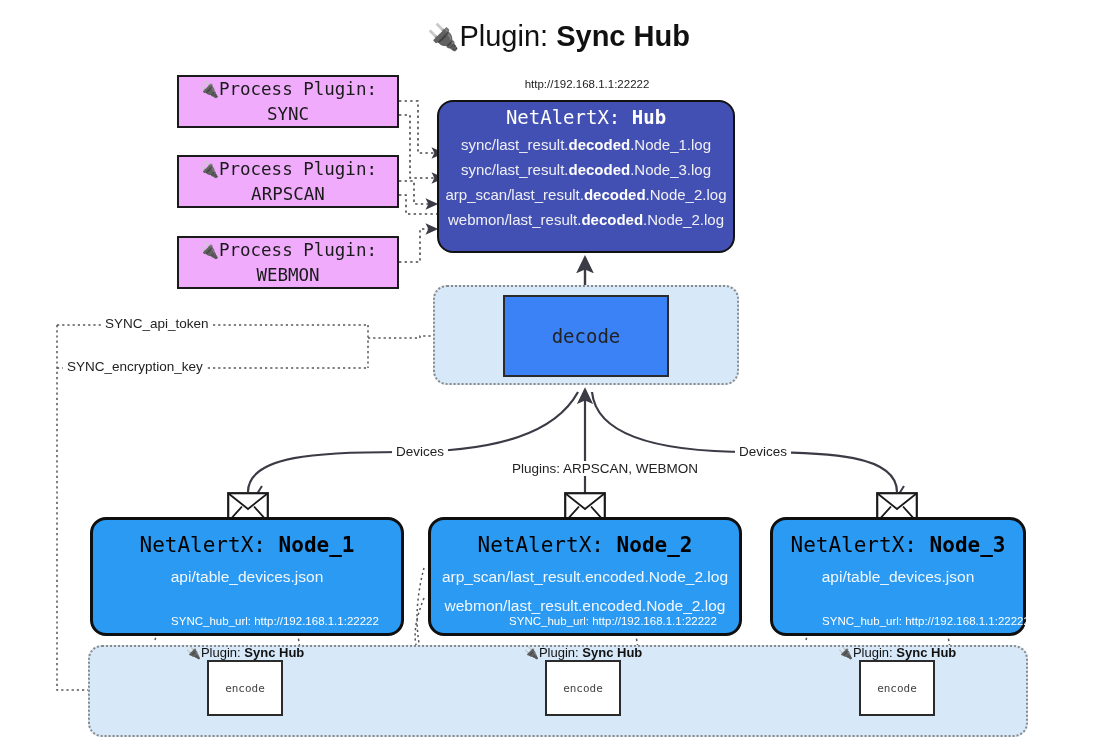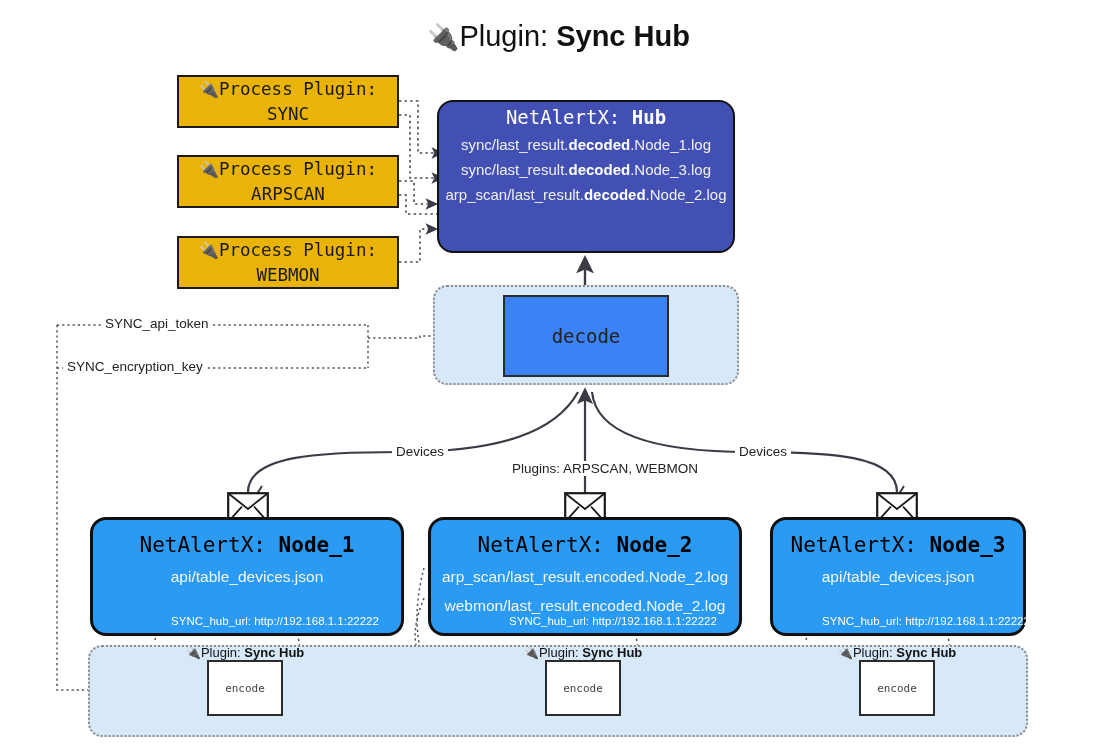--- a/index.html
+++ b/index.html
@@ -53,21 +53,21 @@
     left: 437px; top: 78px;
     width: 300px;
     text-align: center;
     font-size: 11.5px;
     color: #222222;
   }
 
   
   .plugin-box {
     border: 2.5px solid #1a1a1a;
-    background: #eab308;
+    background: #f0abfc;
     font-family: "DejaVu Sans Mono", "Liberation Mono", monospace;
     font-size: 17.5px;
     color: #1a1a1a;
     display: flex;
     flex-direction: column;
     align-items: center;
     justify-content: center;
     line-height: 25px;
   }
   .plugin-box .line1 { white-space: nowrap; }
@@ -272,20 +272,21 @@
     <path d="M255,497 L262,486" fill="none" stroke="#3b3b46" stroke-width="2"></path>
     <path d="M585,497 L585,486" fill="none" stroke="#3b3b46" stroke-width="2"></path>
     <path d="M897,497 L904,486" fill="none" stroke="#3b3b46" stroke-width="2"></path>
   </svg>
 
   <div id="title">
     <span class="plug">🔌</span><span>Plugin:</span>
     <span class="strong">Sync Hub</span>
   </div>
 
+  <div id="hub-url">http://192.168.1.1:22222</div>
 
   <div class="node plugin-box" id="pp0" style="left:177px; top:75px; width:222px; height:53px;">
     <div class="line1"><span class="plug">🔌</span><span>Process Plugin:</span></div>
     <div class="line2">SYNC</div>
   </div>
 
   <div class="node plugin-box" id="pp1" style="left:177px; top:155px; width:222px; height:53px;">
     <div class="line1"><span class="plug">🔌</span><span>Process Plugin:</span></div>
     <div class="line2">ARPSCAN</div>
   </div>
@@ -301,20 +302,23 @@
       <span class="strong">Hub</span>
     </div>
     <div class="hub-line">
       <span>sync/last_result.</span><b>decoded</b><span>.Node_1.log</span>
     </div>
     <div class="hub-line">
       <span>sync/last_result.</span><b>decoded</b><span>.Node_3.log</span>
     </div>
     <div class="hub-line">
       <span>arp_scan/last_result.</span><b>decoded</b><span>.Node_2.log</span>
+    </div>
+    <div class="hub-line">
+      <span>webmon/last_result.</span><b>decoded</b><span>.Node_2.log</span>
     </div>
   </div>
 
   <div class="node" id="decode-group"></div>
   <div class="node" id="decode-box">decode</div>
 
   <div class="token-label" style="left:101px; top:316px;">SYNC_api_token</div>
   <div class="token-label" style="left:63px; top:359px;">SYNC_encryption_key</div>
 
   <div class="edge-label" style="left:392px; top:444px;">Devices</div>

